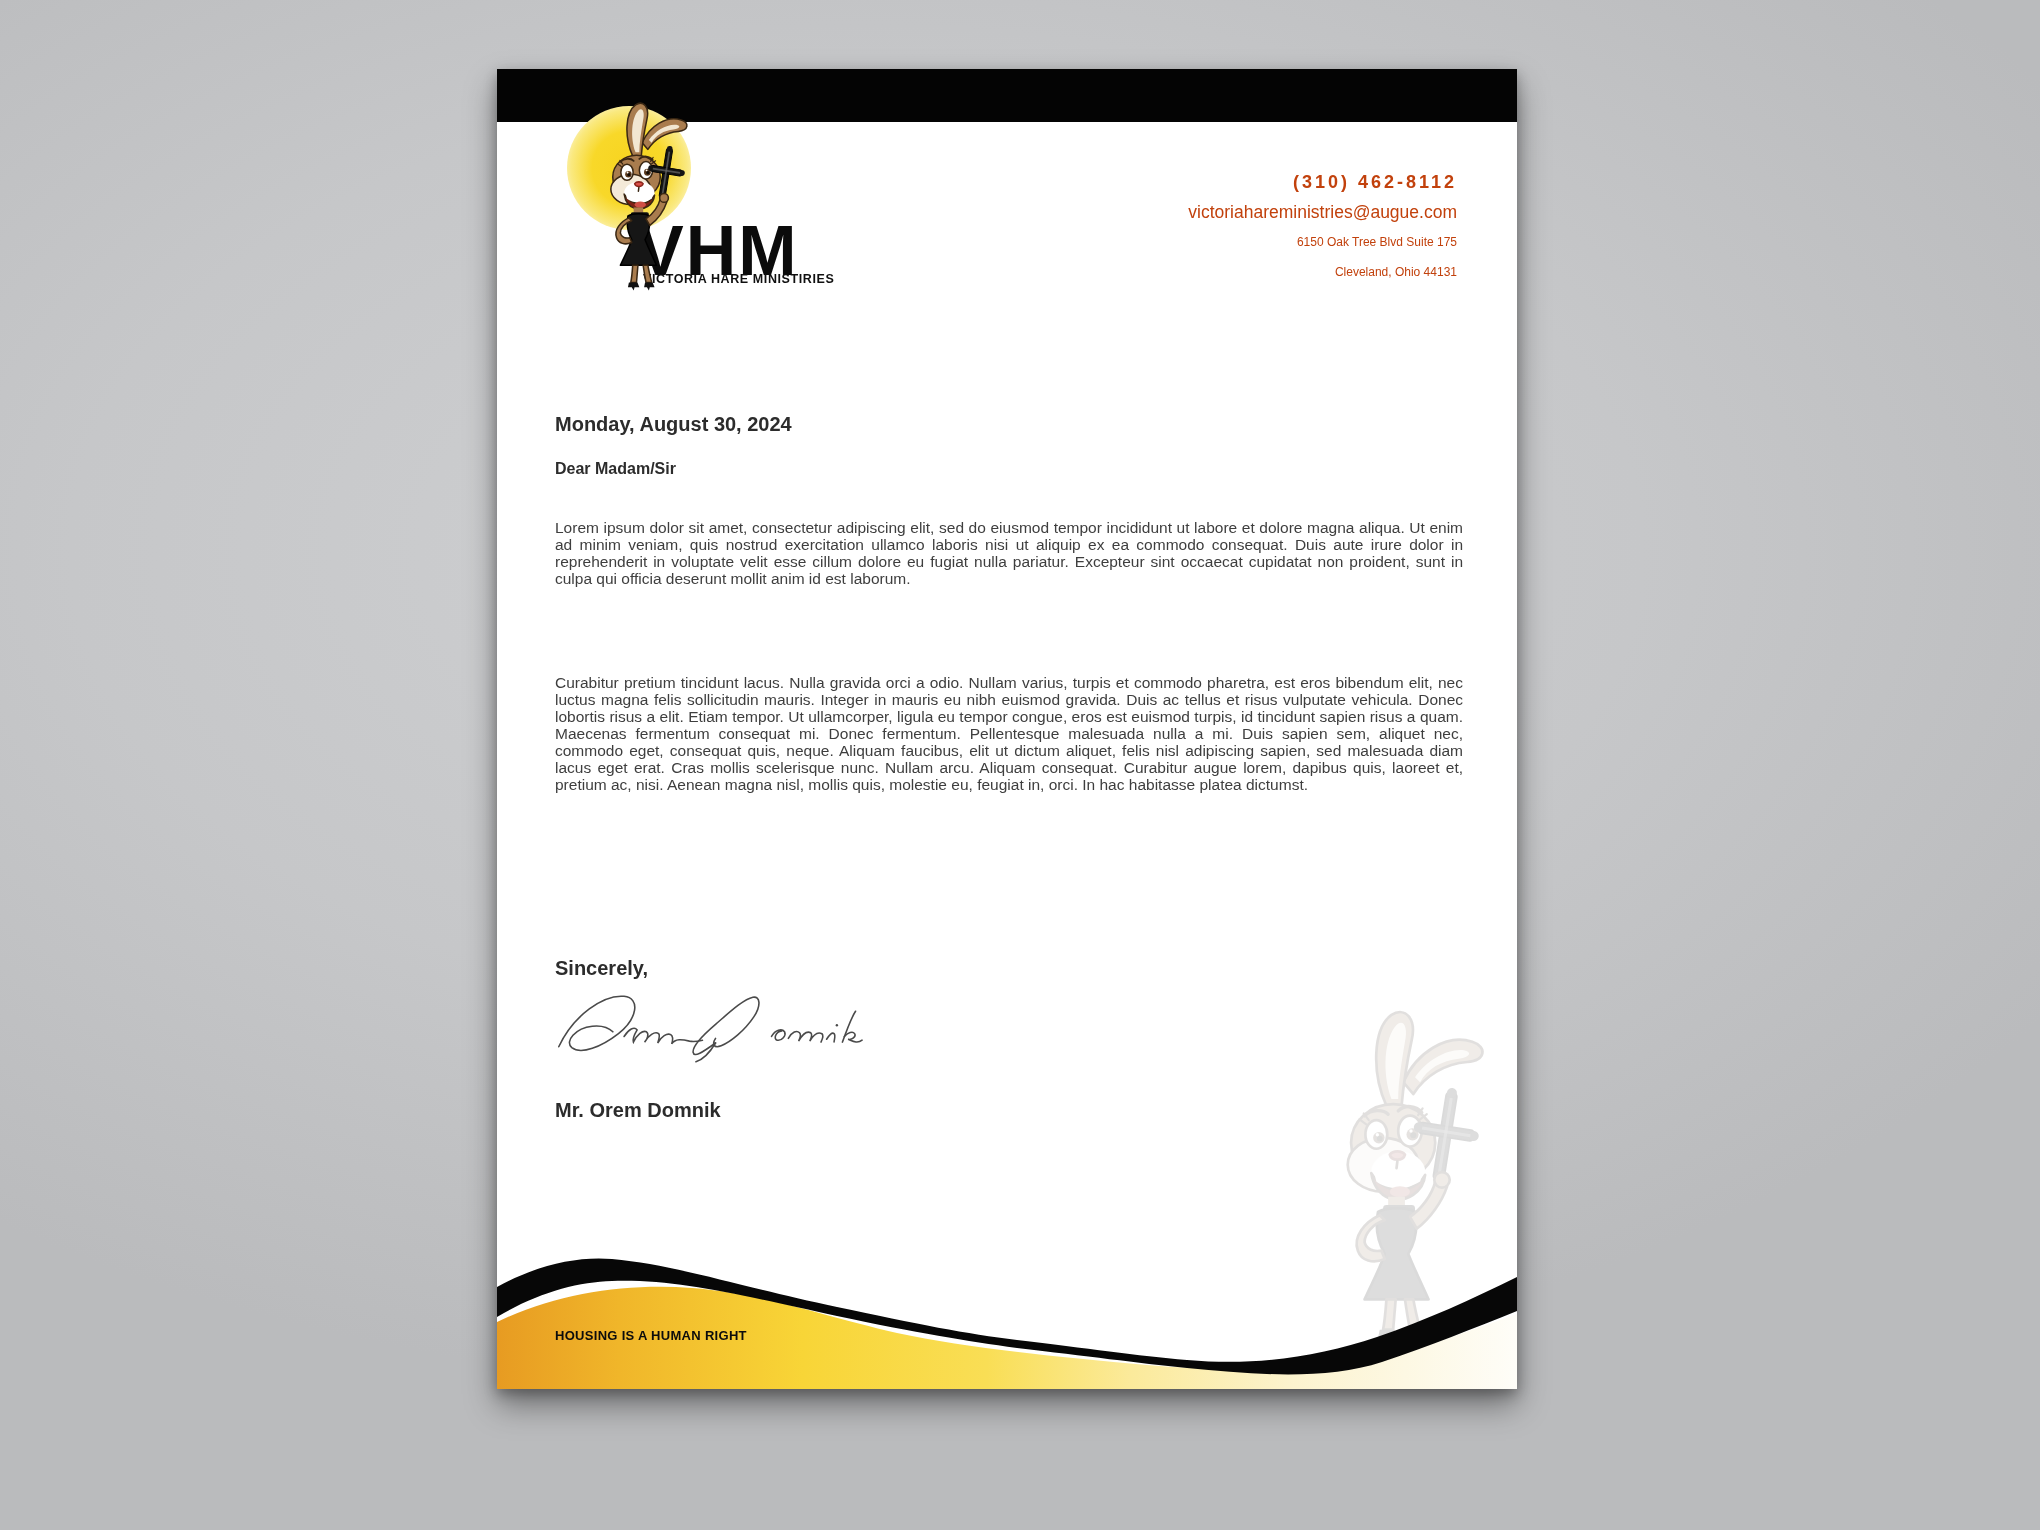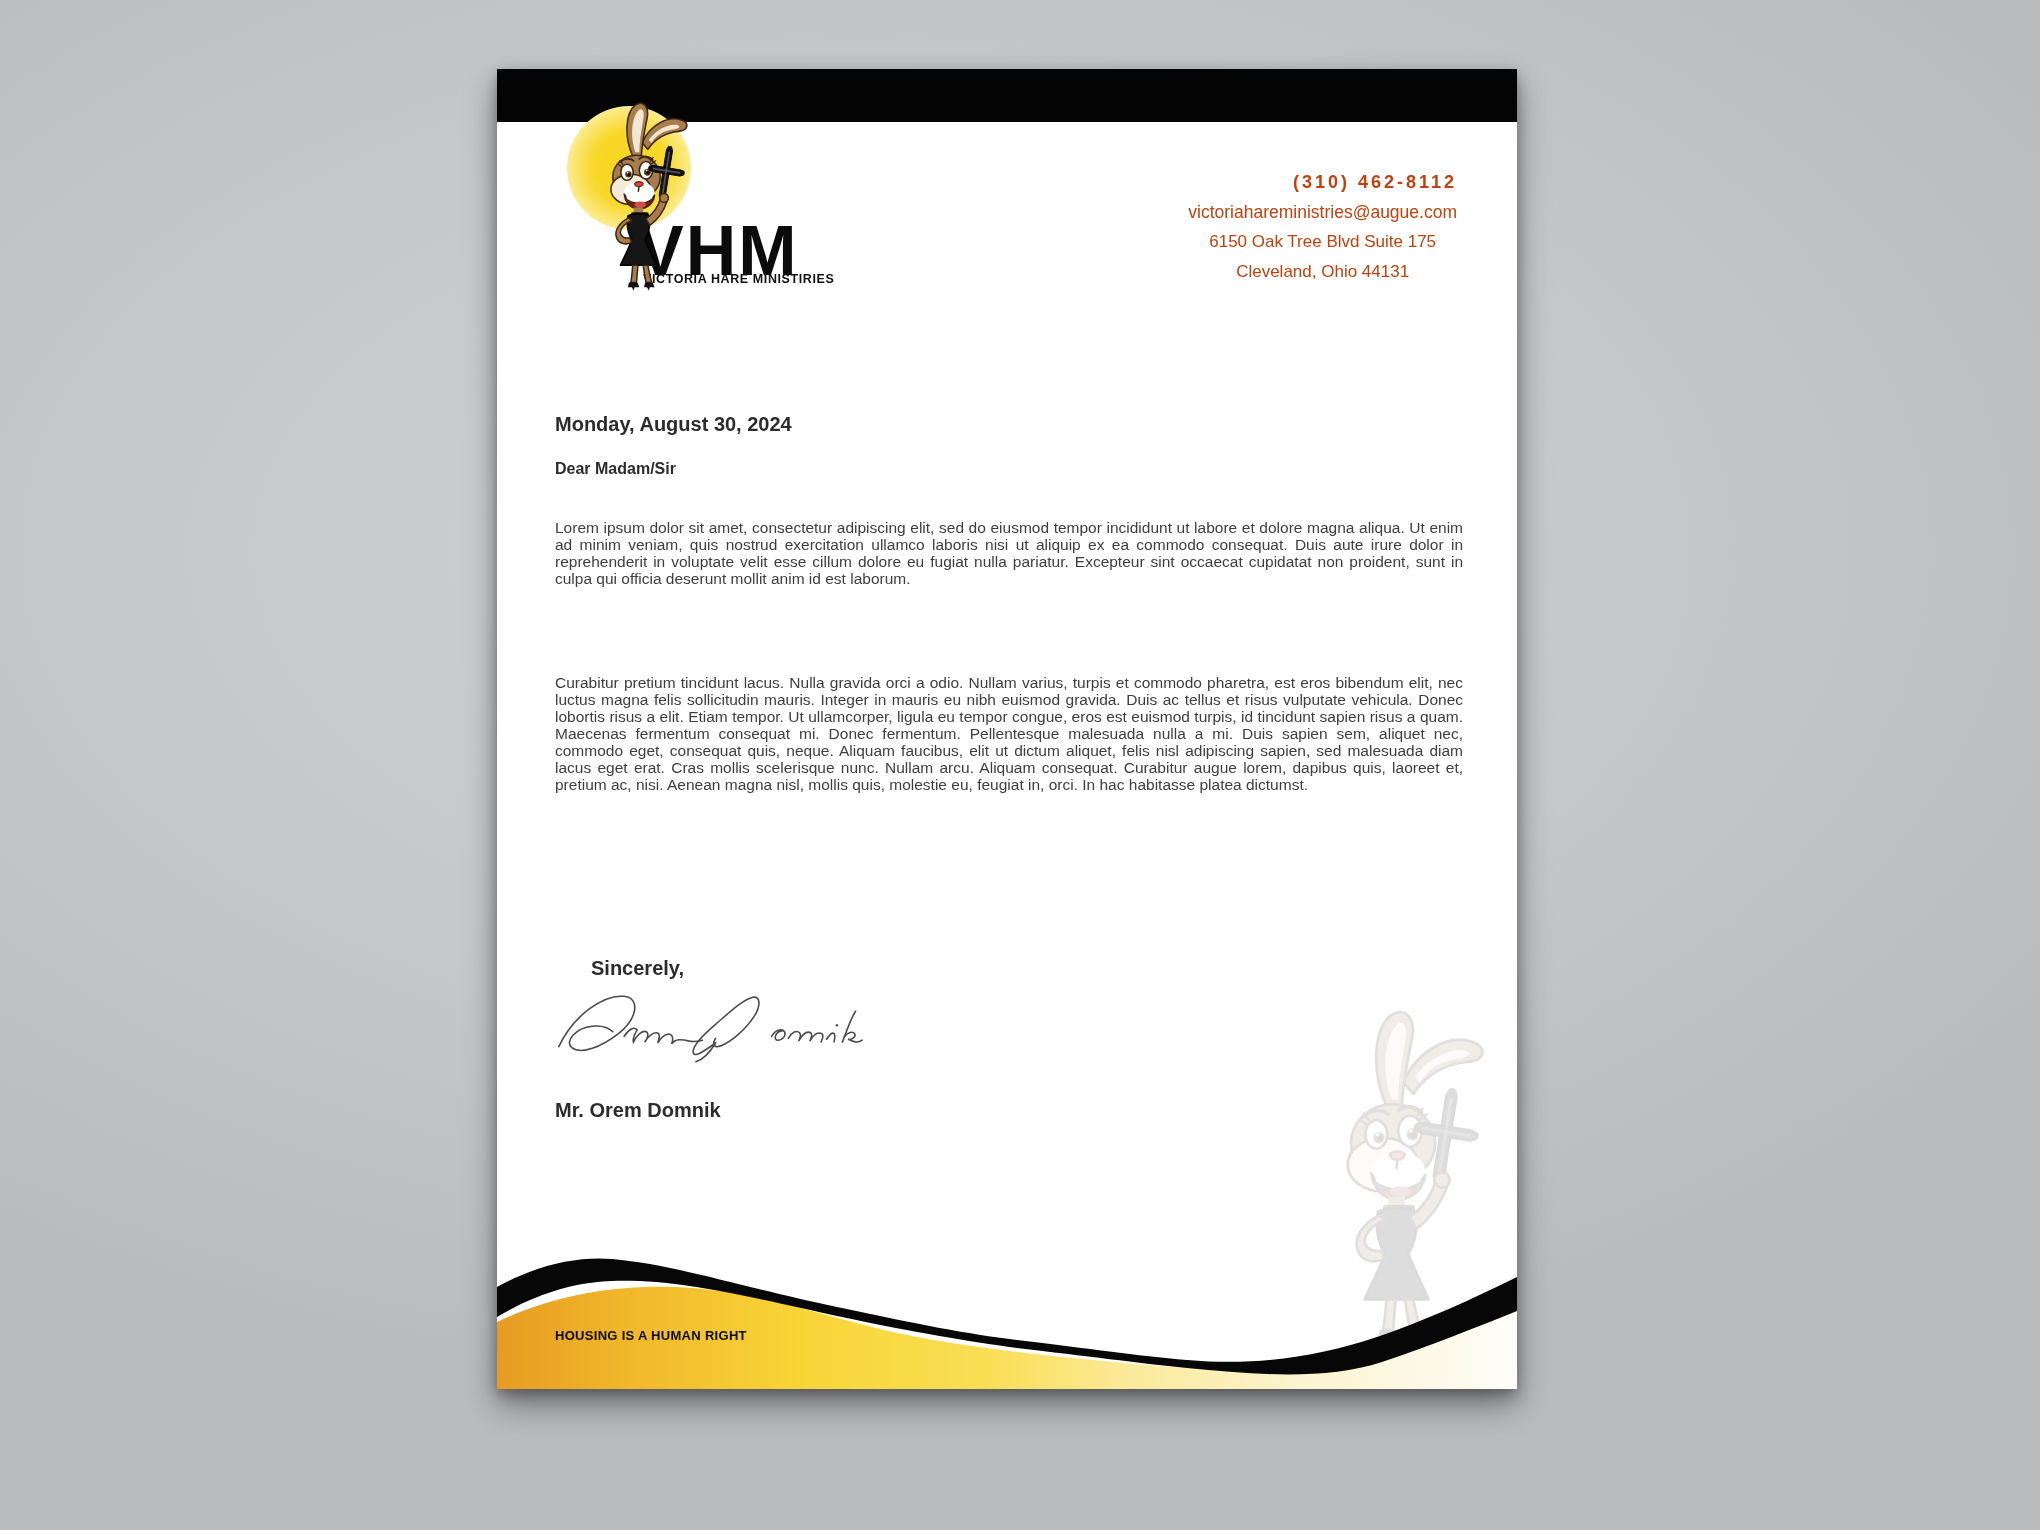--- a/index.html
+++ b/index.html
@@ -14,30 +14,30 @@
     background:radial-gradient(circle, #f7d41f 0%, #f8d829 42%, #fae97f 66%, #fdf7dc 82%, #ffffff 93%, rgba(255,255,255,0) 100%);}
   .vhm-wordmark{position:absolute;left:140px;top:147px;z-index:3;font-size:70px;line-height:70px;
     font-weight:600;letter-spacing:2px;color:#0b0b0b;}
   .org-name{position:absolute;left:146px;top:203px;z-index:3;font-size:12.5px;line-height:14px;
     font-weight:600;letter-spacing:0.6px;color:#101010;}
   .mascot-logo{position:absolute;left:92px;top:32px;width:114px;height:190px;z-index:4;}
   
   .contact{position:absolute;right:60px;top:98px;z-index:3;text-align:right;color:#c2410c;line-height:30px;}
   .contact .phone{font-size:18px;font-weight:600;letter-spacing:3px;}
   .contact .email{font-size:17.5px;font-weight:500;}
-  .contact .addr{font-size:17px;font-weight:500;text-align:center;}
+  .contact .addr{font-size:12px;font-weight:500;}
   
   .letter-body{position:absolute;left:58px;top:0;width:908px;z-index:5;}
   .date{position:absolute;left:0;top:344px;font-size:20px;font-weight:700;color:#2c2c2c;}
   .salutation{position:absolute;left:0;top:391px;font-size:16px;font-weight:700;color:#2c2c2c;}
   .para{position:absolute;left:0;width:908px;font-size:15.5px;line-height:17px;color:#3e3e3e;
     text-align:justify;margin:0;}
   .para1{top:450px;}
   .para2{top:605px;}
-  .closing{position:absolute;left:0;top:888px;font-size:20px;font-weight:700;color:#2c2c2c;margin-left:36px;}
+  .closing{position:absolute;left:0;top:888px;font-size:20px;font-weight:700;color:#2c2c2c;}
   .signature{position:absolute;left:0;top:918px;width:308px;height:84px;}
   .signer{position:absolute;left:0;top:1030px;font-size:20px;font-weight:700;color:#2c2c2c;text-align:right;}
   
   .mascot-watermark{position:absolute;left:812px;top:939px;width:202px;height:337px;z-index:2;
     opacity:0.14;filter:saturate(.55);}
   
   .footer-wave{position:absolute;left:0;bottom:0;width:1020px;height:160px;z-index:6;}
   .tagline{position:absolute;left:58px;top:1259px;z-index:7;font-size:13px;font-weight:700;
     letter-spacing:0.3px;color:#0c0c0c;}
   .defs-holder{position:absolute;width:0;height:0;overflow:hidden;}

